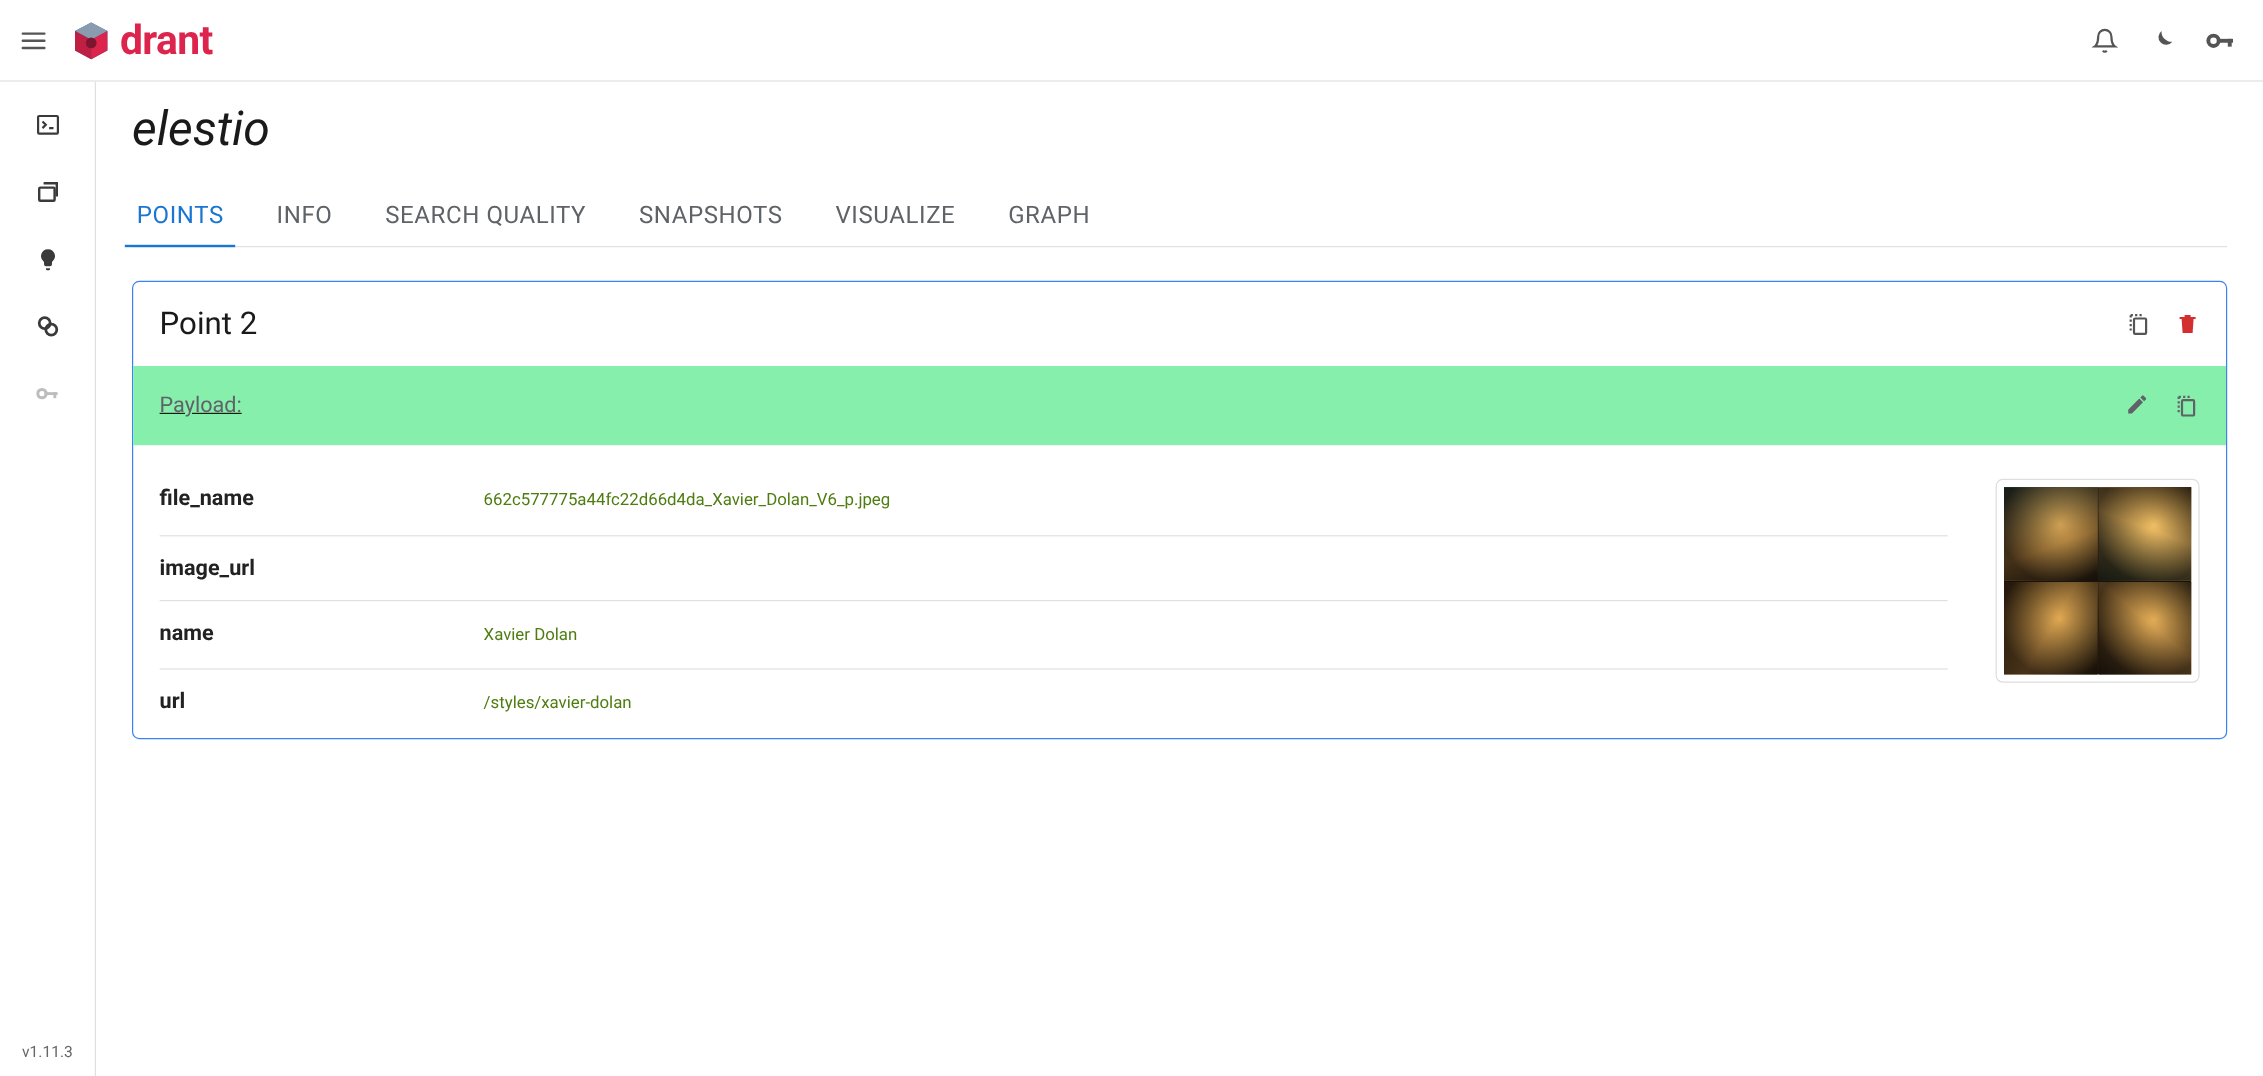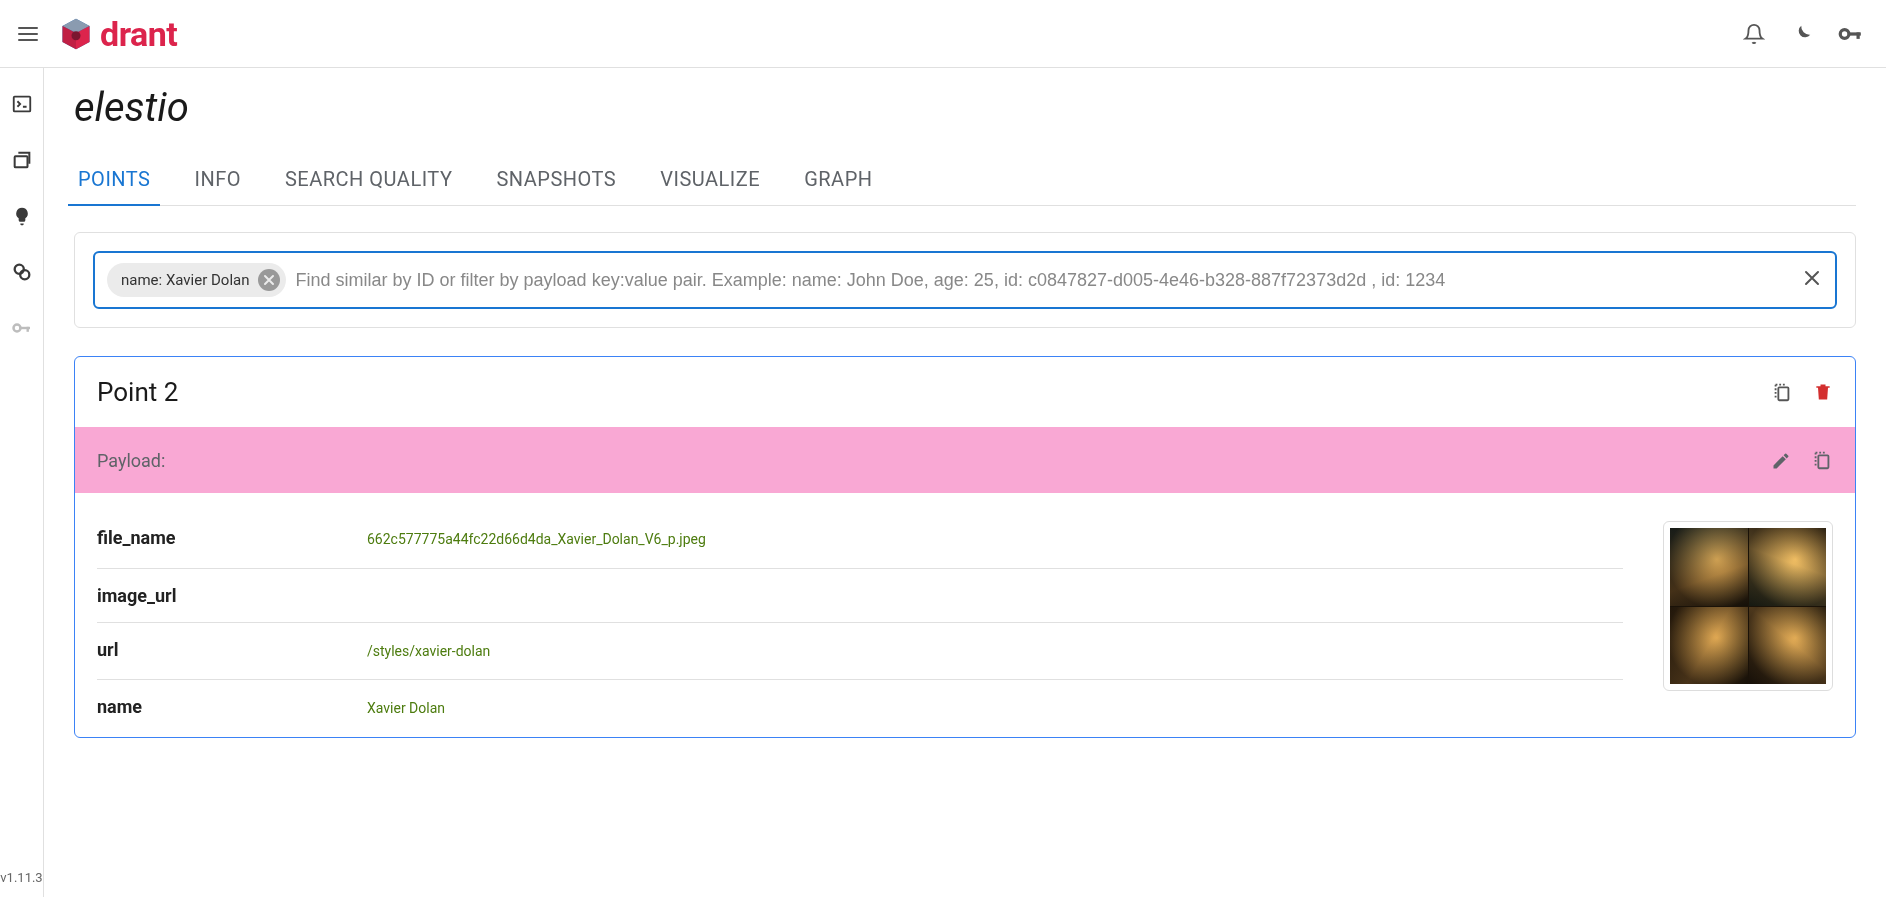--- a/index.html
+++ b/index.html
@@ -21,21 +21,21 @@
     }
     .hamburger { width: 40px; height: 40px; display: flex; align-items: center; justify-content: center; cursor: pointer; color: #555; }
     .logo-wrap { display: flex; align-items: center; margin-left: 10px; gap: 6px; }
     .logo-cube { width: 36px; height: 36px; }
     .logo-title { font-size: 34px; font-weight: 700; color: #dc244c; letter-spacing: -0.5px; }
     .topbar-spacer { flex: 1; }
     .topbar-icon { width: 40px; height: 40px; display: flex; align-items: center; justify-content: center; color: #555; cursor: pointer; margin-left: 8px; }
     
     .body-row { display: flex; flex: 1; min-height: 0; }
     .sidebar {
-      width: 44px;
+      width: 80px;
       border-right: 1px solid #e0e0e0;
       display: flex;
       flex-direction: column;
       align-items: center;
       padding-top: 24px;
       gap: 32px;
       position: relative;
     }
     .sidebar-icon { color: #3a3a3a; cursor: pointer; width: 24px; height: 24px; display: flex; align-items: center; justify-content: center; }
     .sidebar-icon.dim { color: #bdbdbd; }
@@ -79,21 +79,21 @@
       background: transparent;
     }
     .search-input::placeholder { color: #888; }
     .search-clear { color: #555; cursor: pointer; padding: 2px; }
     
     .point-card { border: 1px solid #3b82f6; border-radius: 6px; margin-top: 28px; }
     .point-header { display: flex; align-items: center; padding: 20px 22px; }
     .point-title { font-size: 26px; font-weight: 400; }
     .point-header-spacer { flex: 1; }
     .point-action { margin-left: 20px; cursor: pointer; display: flex; align-items: center; justify-content: center; }
-    .payload-bar { display: flex; align-items: flex-end; background: #f9a8d4; padding: 22px 22px; }
+    .payload-bar { display: flex; align-items: flex-start; background: #86efac; padding: 22px 22px; text-decoration: underline; }
     .payload-label { color: #5f6368; font-size: 18px; }
     .payload-bar-spacer { flex: 1; }
     .payload-action { margin-left: 20px; cursor: pointer; color: #5f6368; display: flex; }
     
     .payload-grid { display: flex; padding: 18px 22px 0 22px; gap: 40px; }
     .kv-table { flex: 1; }
     .kv-row { display: flex; border-bottom: 1px solid #e0e0e0; padding: 16px 0; align-items: flex-start; }
     .kv-row:last-child { border-bottom: none; }
     .kv-key { width: 270px; font-weight: 700; font-size: 18px; color: #222; }
     .kv-val { flex: 1; font-size: 14px; color: #4d7c0f; line-height: 1.75; word-break: break-all; }
@@ -188,38 +188,20 @@
 
       <div class="tabs" id="tabs">
           <div class="tab active">POINTS</div>
           <div class="tab">INFO</div>
           <div class="tab">SEARCH QUALITY</div>
           <div class="tab">SNAPSHOTS</div>
           <div class="tab">VISUALIZE</div>
           <div class="tab">GRAPH</div>
         </div>
 
-      <div class="search-card">
-        <div class="search-field">
-          <span class="chip">
-            <span>name: Xavier Dolan</span>
-            <span class="chip-close">
-              <svg width="12" height="12" viewBox="0 0 12 12">
-                  <path d="M2 2l8 8M10 2l-8 8" stroke="currentColor" stroke-width="2" stroke-linecap="round"></path>
-                </svg>
-            </span>
-          </span>
-          <input class="search-input" type="text" placeholder="Find similar by ID or filter by payload key:value pair. Example: name: John Doe, age: 25, id: c0847827-d005-4e46-b328-887f72373d2d , id: 1234" style="">
-          <span class="search-clear">
-            <svg width="18" height="18" viewBox="0 0 18 18">
-                <path d="M3 3l12 12M15 3L3 15" stroke="currentColor" stroke-width="2" stroke-linecap="round"></path>
-              </svg>
-          </span>
-        </div>
-      </div>
 
       <div class="point-card">
         <div class="point-header">
           <div class="point-title">Point 2</div>
           <div class="point-header-spacer"></div>
           <div class="point-action">
             <svg width="22" height="22" viewBox="0 0 24 24" fill="none" stroke="#555" stroke-width="2">
                 <rect x="8" y="7" width="11" height="14" rx="1"></rect>
                 <path d="M5 4v14M5 4h11" stroke-dasharray="2 2"></path>
               </svg>
@@ -250,26 +232,26 @@
         <div class="payload-grid">
           <div class="kv-table" id="kv-table">
               <div class="kv-row">
                 <div class="kv-key">file_name</div>
                 <div class="kv-val">662c577775a44fc22d66d4da_Xavier_Dolan_V6_p.jpeg</div>
               </div>
               <div class="kv-row">
                 <div class="kv-key">image_url</div>
               </div>
               <div class="kv-row">
+                <div class="kv-key">name</div>
+                <div class="kv-val">Xavier Dolan</div>
+              </div>
+              <div class="kv-row">
                 <div class="kv-key">url</div>
                 <div class="kv-val">/styles/xavier-dolan</div>
-              </div>
-              <div class="kv-row">
-                <div class="kv-key">name</div>
-                <div class="kv-val">Xavier Dolan</div>
               </div>
             </div>
           <div class="thumb-wrap">
             <div class="thumb-grid">
               <div class="thumb-cell c1"></div>
                 <div class="thumb-cell c2"></div>
                 <div class="thumb-cell c3"></div>
                 <div class="thumb-cell c4"></div>
             </div>
           </div>

